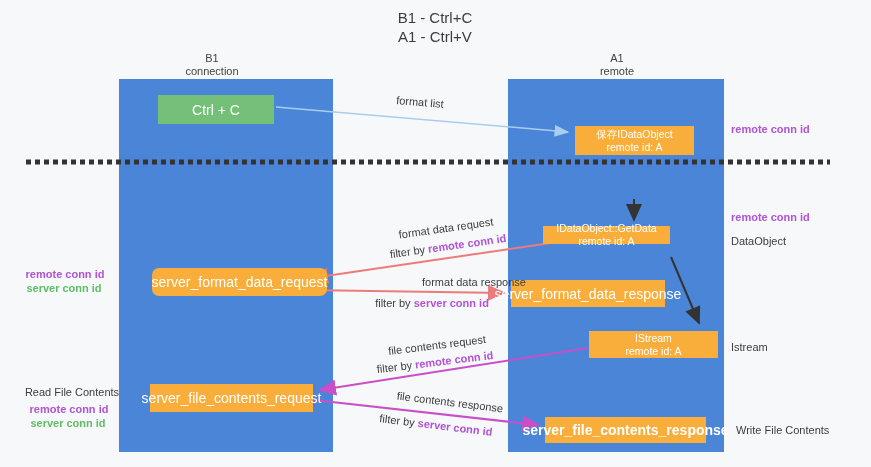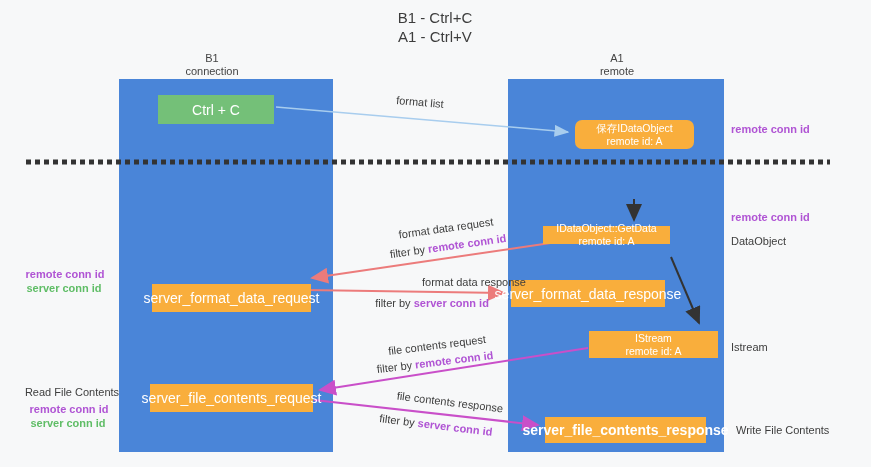--- a/index.html
+++ b/index.html
@@ -133,31 +133,31 @@
 
     <line x1="588" y1="348" x2="320" y2="390" stroke="#c94fc9" stroke-width="2" marker-end="url(#m-magenta)"></line>
 
     <line x1="314" y1="400" x2="538" y2="425" stroke="#c94fc9" stroke-width="2" marker-end="url(#m-magenta)"></line>
   </svg>
 
   <div class="box green" style="left:158px; top:95px; width:116px; height:29px;">
     <div>Ctrl + C</div>
   </div>
 
-  <div class="box orange" style="left:575px; top:120px; width:119px; height:29px; font-size:10.5px; line-height:13px;border-radius:7px;">
+  <div class="box orange" style="left:575px; top:126px; width:119px; height:29px; font-size:10.5px; line-height:13px;">
     <div>保存IDataObject</div>
     <div>remote id: A</div>
   </div>
 
   <div class="box orange" style="left:543px; top:226px; width:127px; height:18px; font-size:10.5px; line-height:13px;">
     <div>IDataObject::GetData</div>
     <div>remote id: A</div>
   </div>
 
-  <div class="box orange" style="left:152px; top:284px; width:159px; height:28px;">
+  <div class="box orange" style="left:152px; top:268px; width:175px; height:28px;border-radius:7px;">
     <div>server_format_data_request</div>
   </div>
 
   <div class="box orange" style="left:511px; top:280px; width:154px; height:27px;">
     <div>server_format_data_response</div>
   </div>
 
   <div class="box orange" style="left:589px; top:331px; width:129px; height:27px; font-size:10.5px; line-height:13px;">
     <div>IStream</div>
     <div>remote id: A</div>

